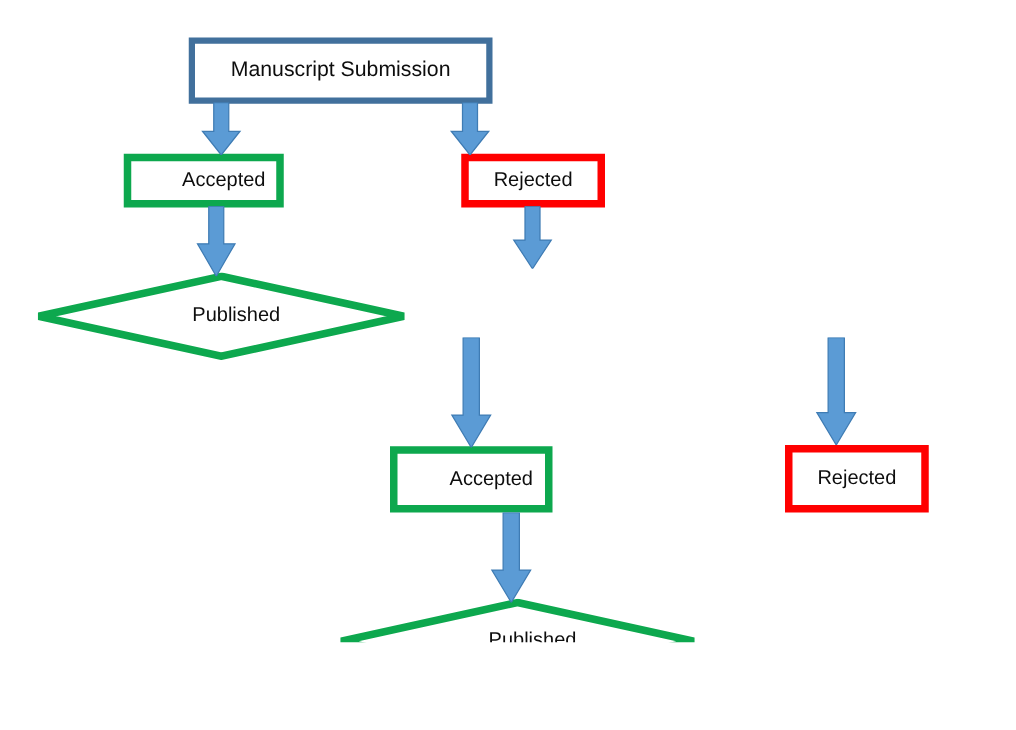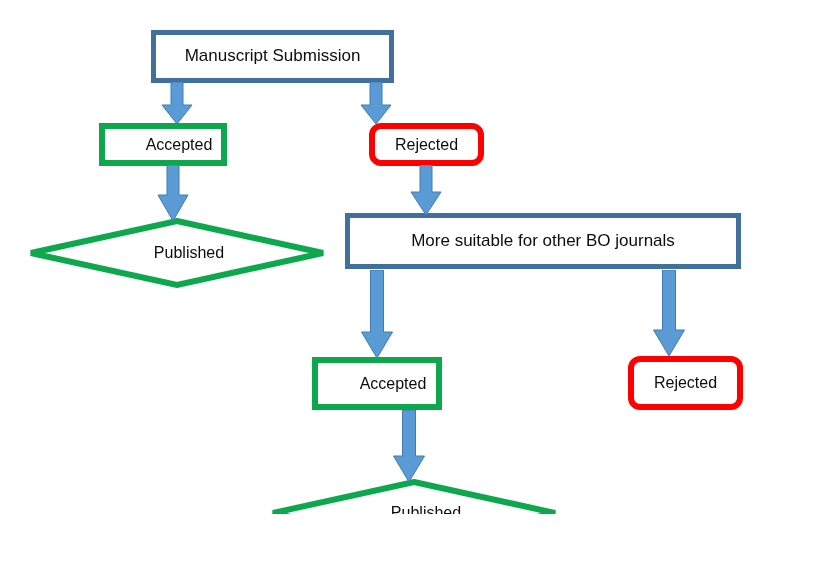--- a/index.html
+++ b/index.html
@@ -36,21 +36,20 @@
     border-width: 5px;
   }
   .rect-green {
     border-color: #0DA84E;
     border-width: 6px;
     padding-left: 32px;
   }
   .rect-red {
     border-color: #FF0000;
     border-width: 6px;
-    border-radius: 12px;
   }
   .node-label {
     display: block;
     padding: 0 6px;
     white-space: nowrap;
   }
   .diamond-wrap {
     position: absolute;
   }
   .diamond-wrap svg {
@@ -90,23 +89,20 @@
     </div>
     <div class="node node-rect rect-red" style="left: 369px; top: 123px; width: 115px; height: 43px; font-size: 16px; color: rgb(13, 13, 13);">
       <span class="node-label">Rejected</span>
     </div>
     <div class="diamond-wrap" style="left: 28px; top: 218px; width: 298px; height: 70px;">
       <svg width="298" height="70" viewBox="0 0 298 70">
         <polygon points="149,3 295,35 149,67 3,35" fill="#ffffff" stroke="#0DA84E" stroke-width="6" stroke-linejoin="miter"></polygon>
       </svg>
       <div class="diamond-text" style="font-size: 16px; color: rgb(13, 13, 13);">Published</div>
     </div>
-    <div class="node node-rect rect-blue" style="left: 345px; top: 213px; width: 396px; height: 56px; font-size: 17px; color: rgb(13, 13, 13);">
-      <span class="node-label">More suitable for other BO journals</span>
-    </div>
     <div class="node node-rect rect-green" style="left: 312px; top: 357px; width: 130px; height: 53px; font-size: 16px; color: rgb(13, 13, 13);">
       <span class="node-label">Accepted</span>
     </div>
     <div class="node node-rect rect-red" style="left: 628px; top: 356px; width: 115px; height: 54px; font-size: 16px; color: rgb(13, 13, 13);">
       <span class="node-label">Rejected</span>
     </div>
     <div class="diamond-wrap" style="left: 270px; top: 479px; width: 288px; height: 68px;">
       <svg width="288" height="68" viewBox="0 0 288 68">
         <polygon points="144,3 285,34 144,65 3,34" fill="#ffffff" stroke="#0DA84E" stroke-width="6" stroke-linejoin="miter"></polygon>
       </svg>

